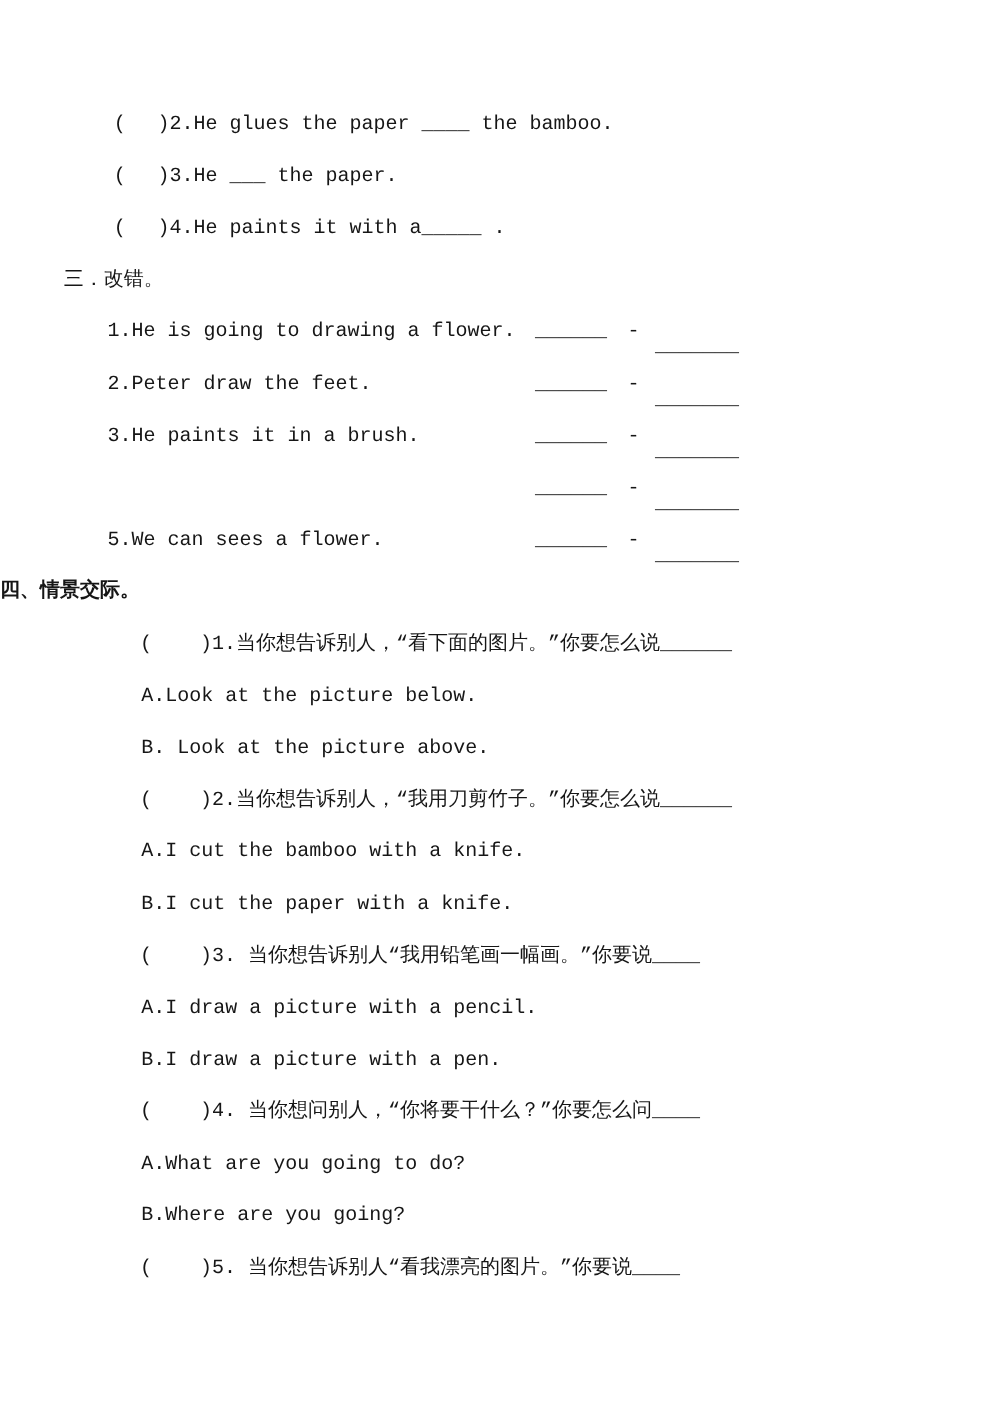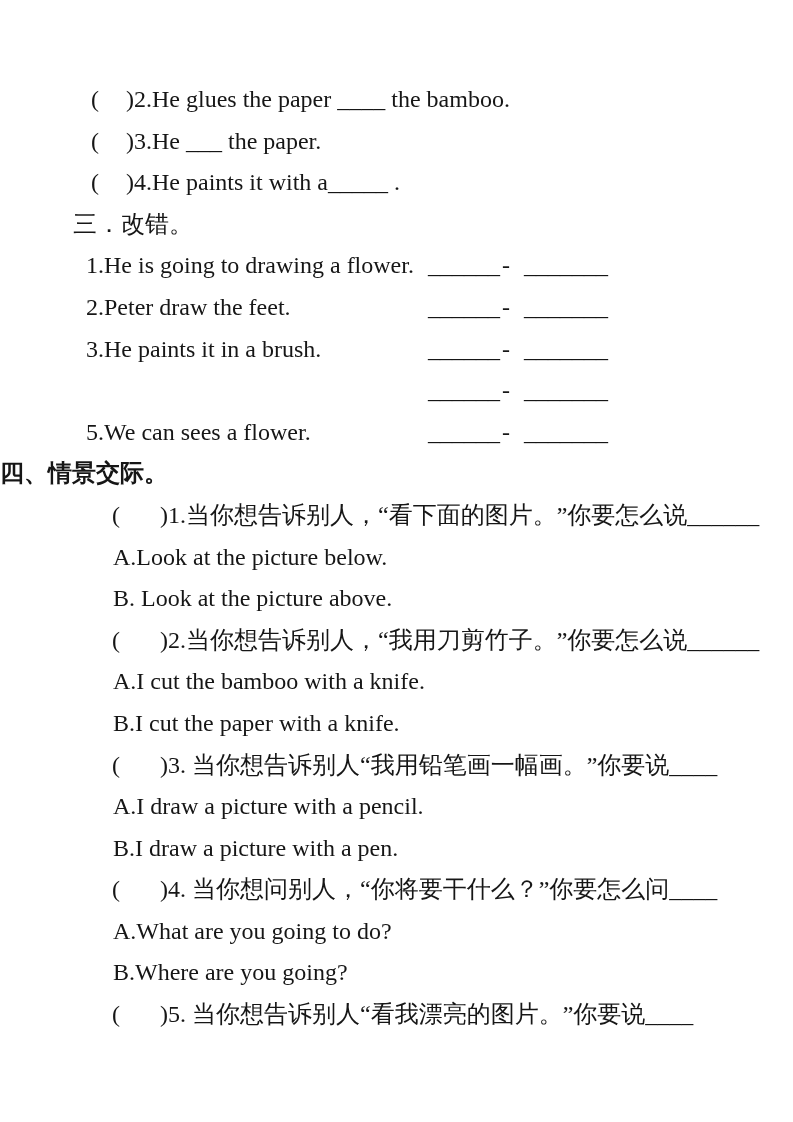--- a/index.html
+++ b/index.html
@@ -14,38 +14,39 @@
     background: #ffffff;
     box-sizing: border-box;
     padding-top: 79px;
     overflow: hidden;
     font-family: "Liberation Serif", "DejaVu Serif", serif;
     color: #161616;
   }
   .line {
     height: 41.6px;
     line-height: 41.6px;
-    font-size: 24px;
+    font-size: 16px;
     white-space: nowrap;
+    font-family: Liberation Mono, monospace;
   }
   
   .q2 { padding-left: 91px; }
   .paren {
     display: inline-block;
     width: 35px;
   }
   
-  .h3 { padding-left: 51px; margin-left: 22px; }
+  .h3 { padding-left: 51px; }
   .c-line {
     position: relative;
     padding-left: 86px;
   }
   .c-line .b1 { position: absolute; left: 428px; top: 0; }
   .c-line .dash { position: absolute; left: 502px; top: 0; }
-  .c-line .b2 { position: absolute; left: 524px; top: 0; }
+  .c-line .b2 { position: absolute; left: 524px; top: 12px; }
   
   .h4 {
     font-weight: bold;
   }
   .q4 { padding-left: 92px; margin-left: 20px; }
   .paren-wide {
     display: inline-block;
     width: 48px;
   }
   .opt { padding-left: 113px; }

